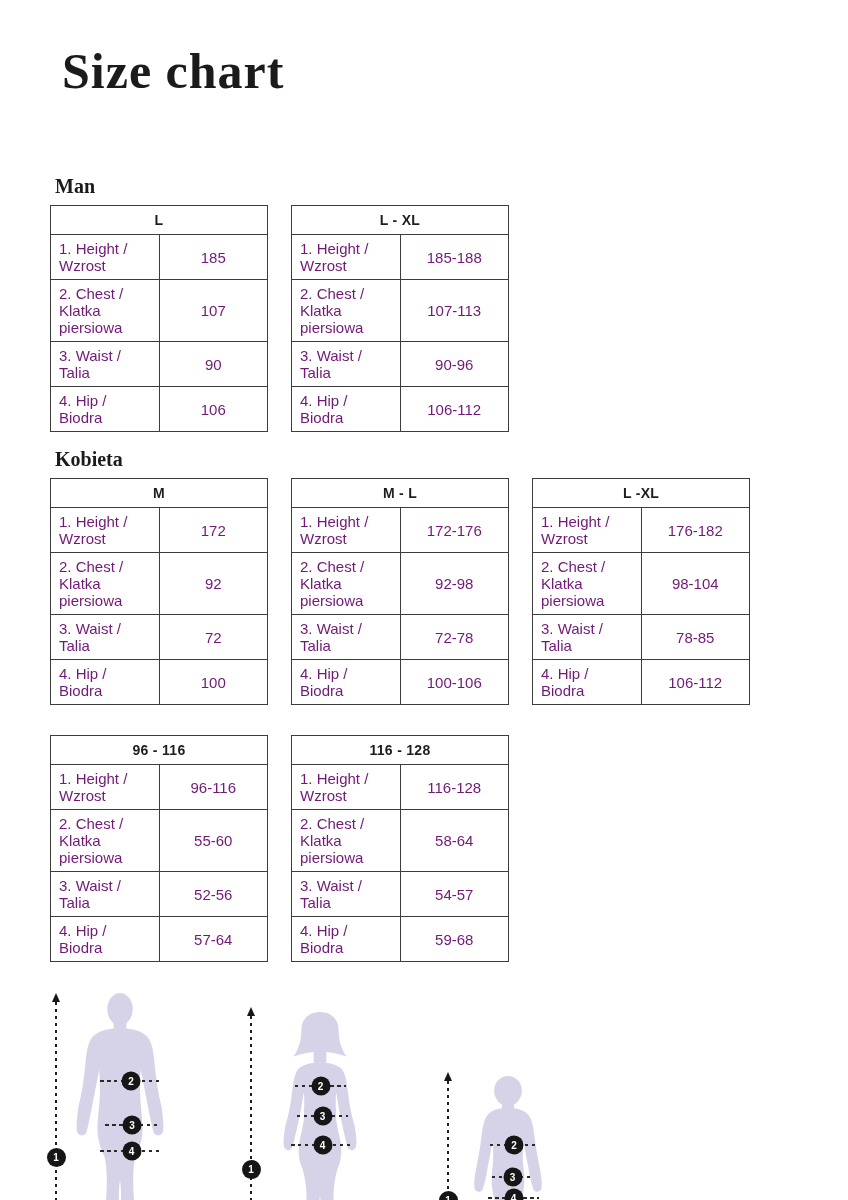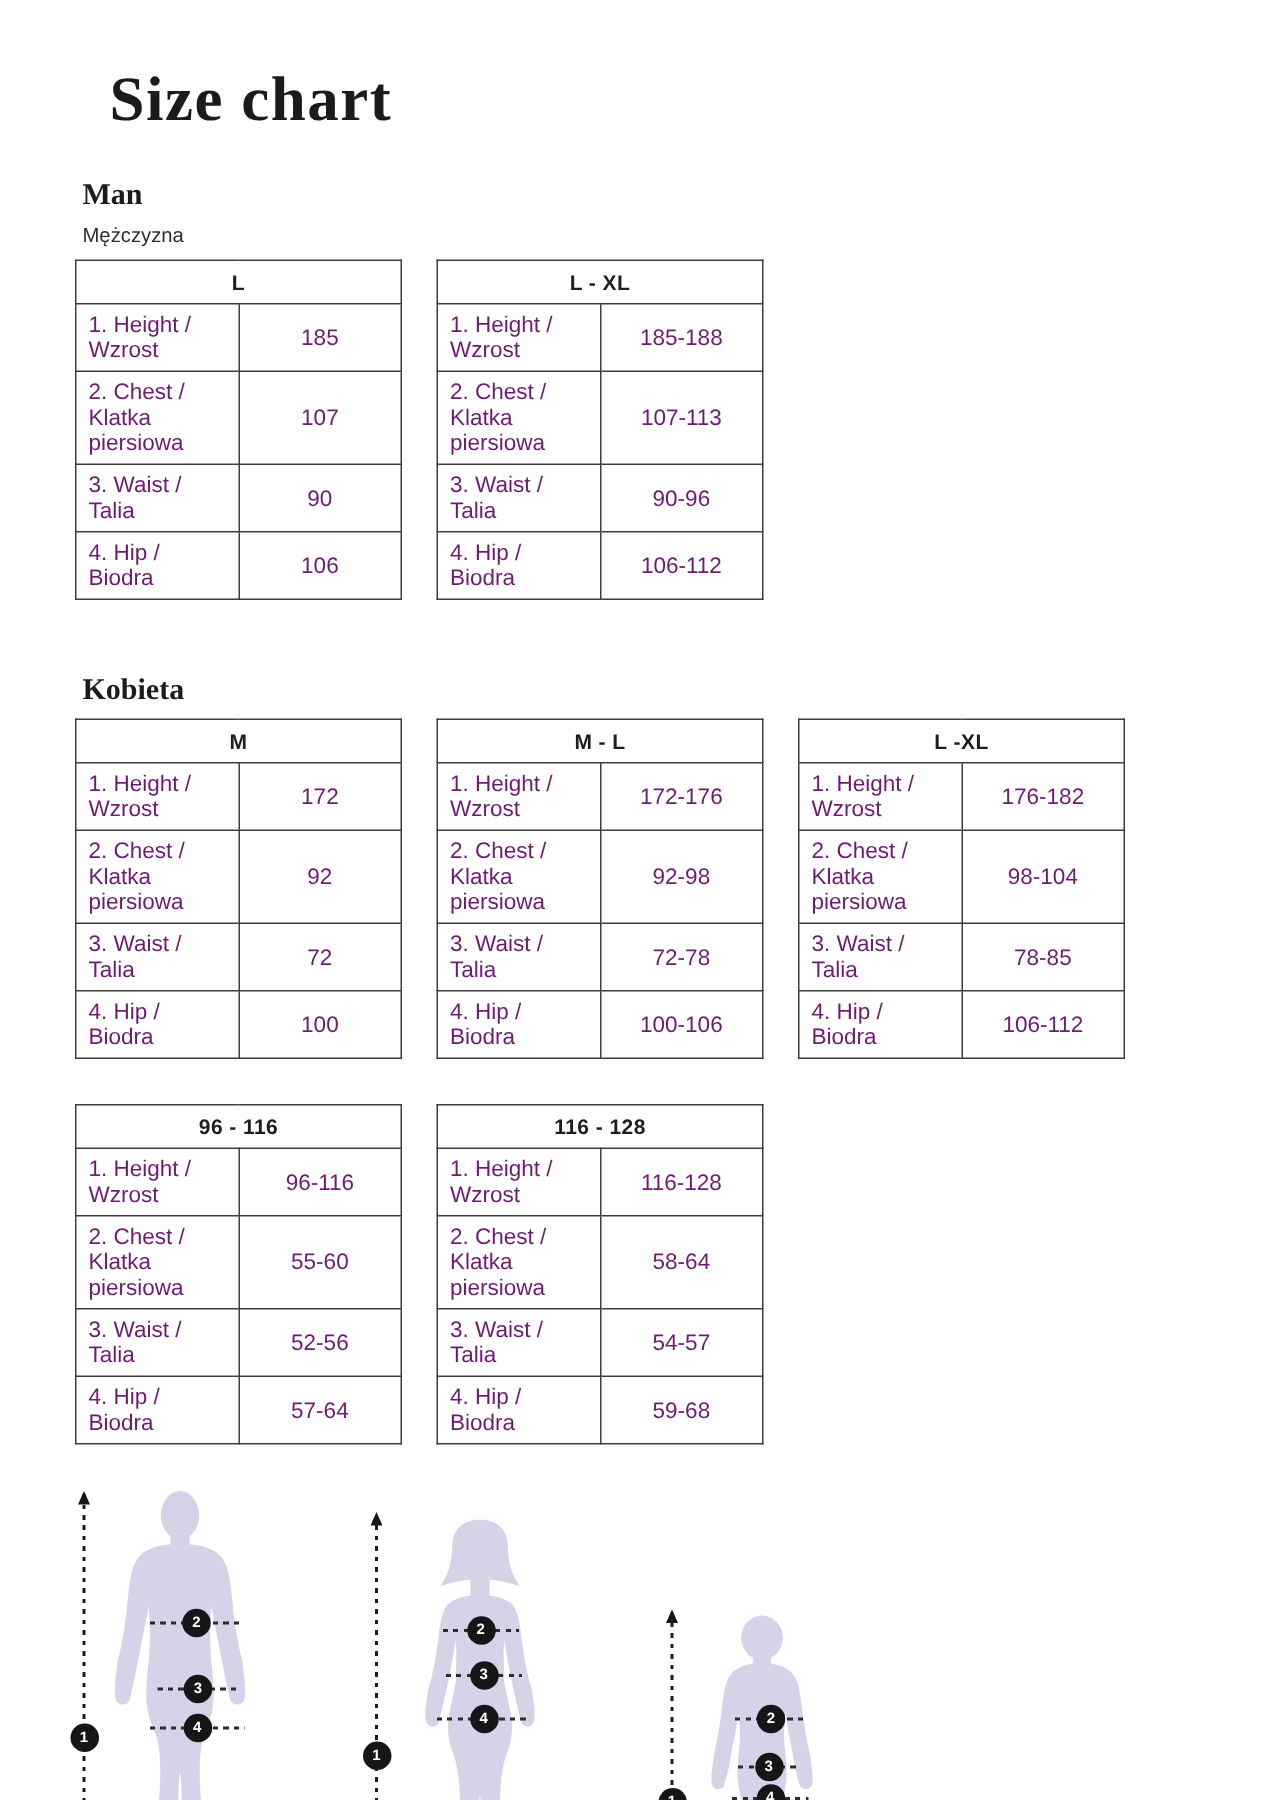--- a/index.html
+++ b/index.html
@@ -5,28 +5,28 @@
   * { margin:0; padding:0; box-sizing:border-box; }
   html,body { background:#ffffff; }
   body {
     width:848px; height:1200px; position:relative; overflow:hidden;
     font-family:"Liberation Sans", sans-serif; color:#262626;
   }
   .page { padding:46px 40px 0 50px; }
 
   h1.title {
     font-family:"Liberation Serif", serif; font-weight:600;
-    font-size:42px; line-height:1; color:#1b1b1d; letter-spacing:1px;
-    margin-left:23px;
+    font-size:50px; line-height:1; color:#1b1b1d; letter-spacing:1px;
+    margin-left:12px;
   }
   .subtitle { margin:12px 0 0 5px; font-size:14px; color:#303030; }
 
   section { margin-top:0; }
-  .sec-man    { margin-top:32px; }
-  .sec-woman  { margin-top:50px; }
+  .sec-man    { margin-top:80px; }
+  .sec-woman  { margin-top:17px; }
   .sec-kids   { margin-top:30px; }
   h2.sec-head {
     font-family:"Liberation Serif", serif; font-weight:600;
     font-size:20px; line-height:1; color:#1b1b1d; margin-left:5px;
   }
   .sec-sub { margin:9px 0 0 5px; font-size:13.5px; color:#2f2f2f; }
 
   .table-row { display:flex; gap:23px; margin-top:9px; }
 
   table.size-table { border-collapse:collapse; width:218px; table-layout:fixed; }
@@ -66,21 +66,20 @@
 </style>
 </head>
 <body>
 
 <div class="page">
 
   <h1 class="title">Size chart</h1>
 
   <section class="sec-man">
     <h2 class="sec-head">Man</h2>
-    <div class="sec-sub">Mężczyzna</div>
     <div class="table-row">
 
       <table class="size-table">
         <thead>
             <tr>
               <th colspan="2">L</th>
             </tr>
           </thead>
         <tbody>
           <tr>

